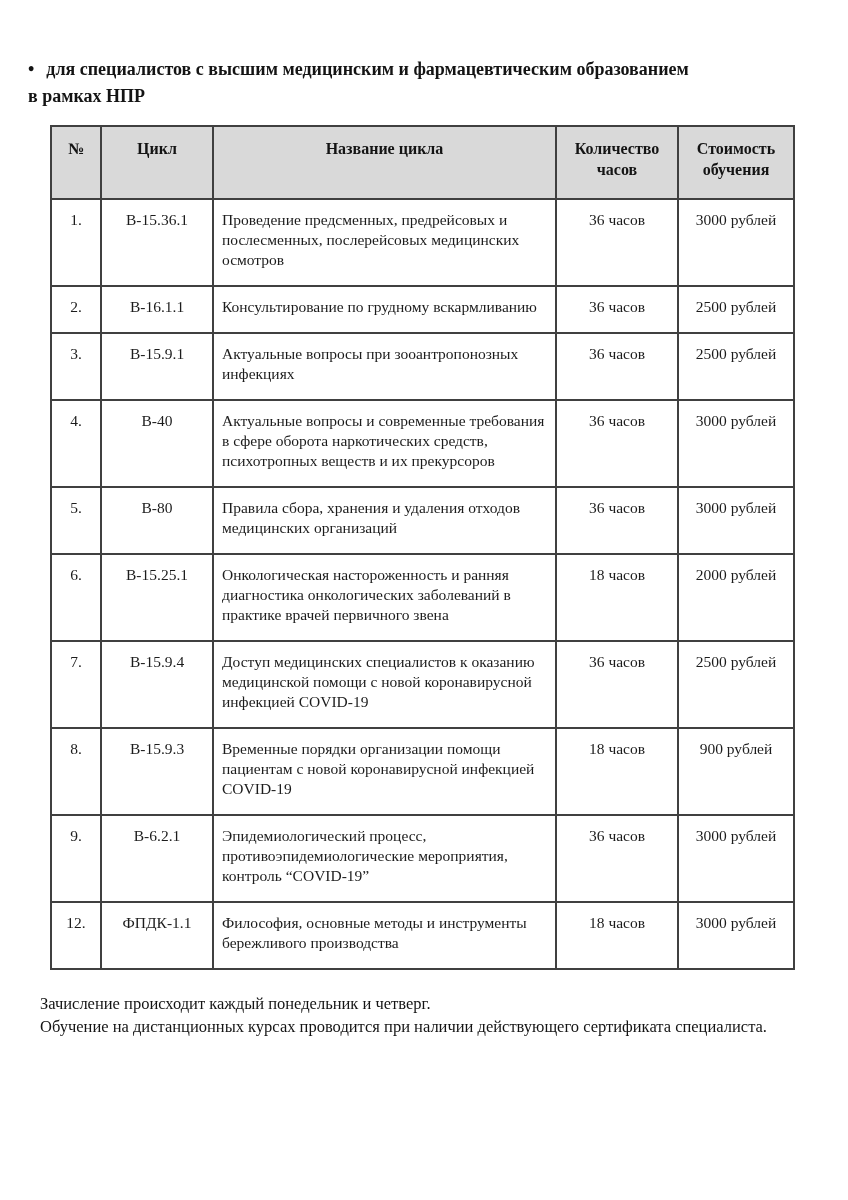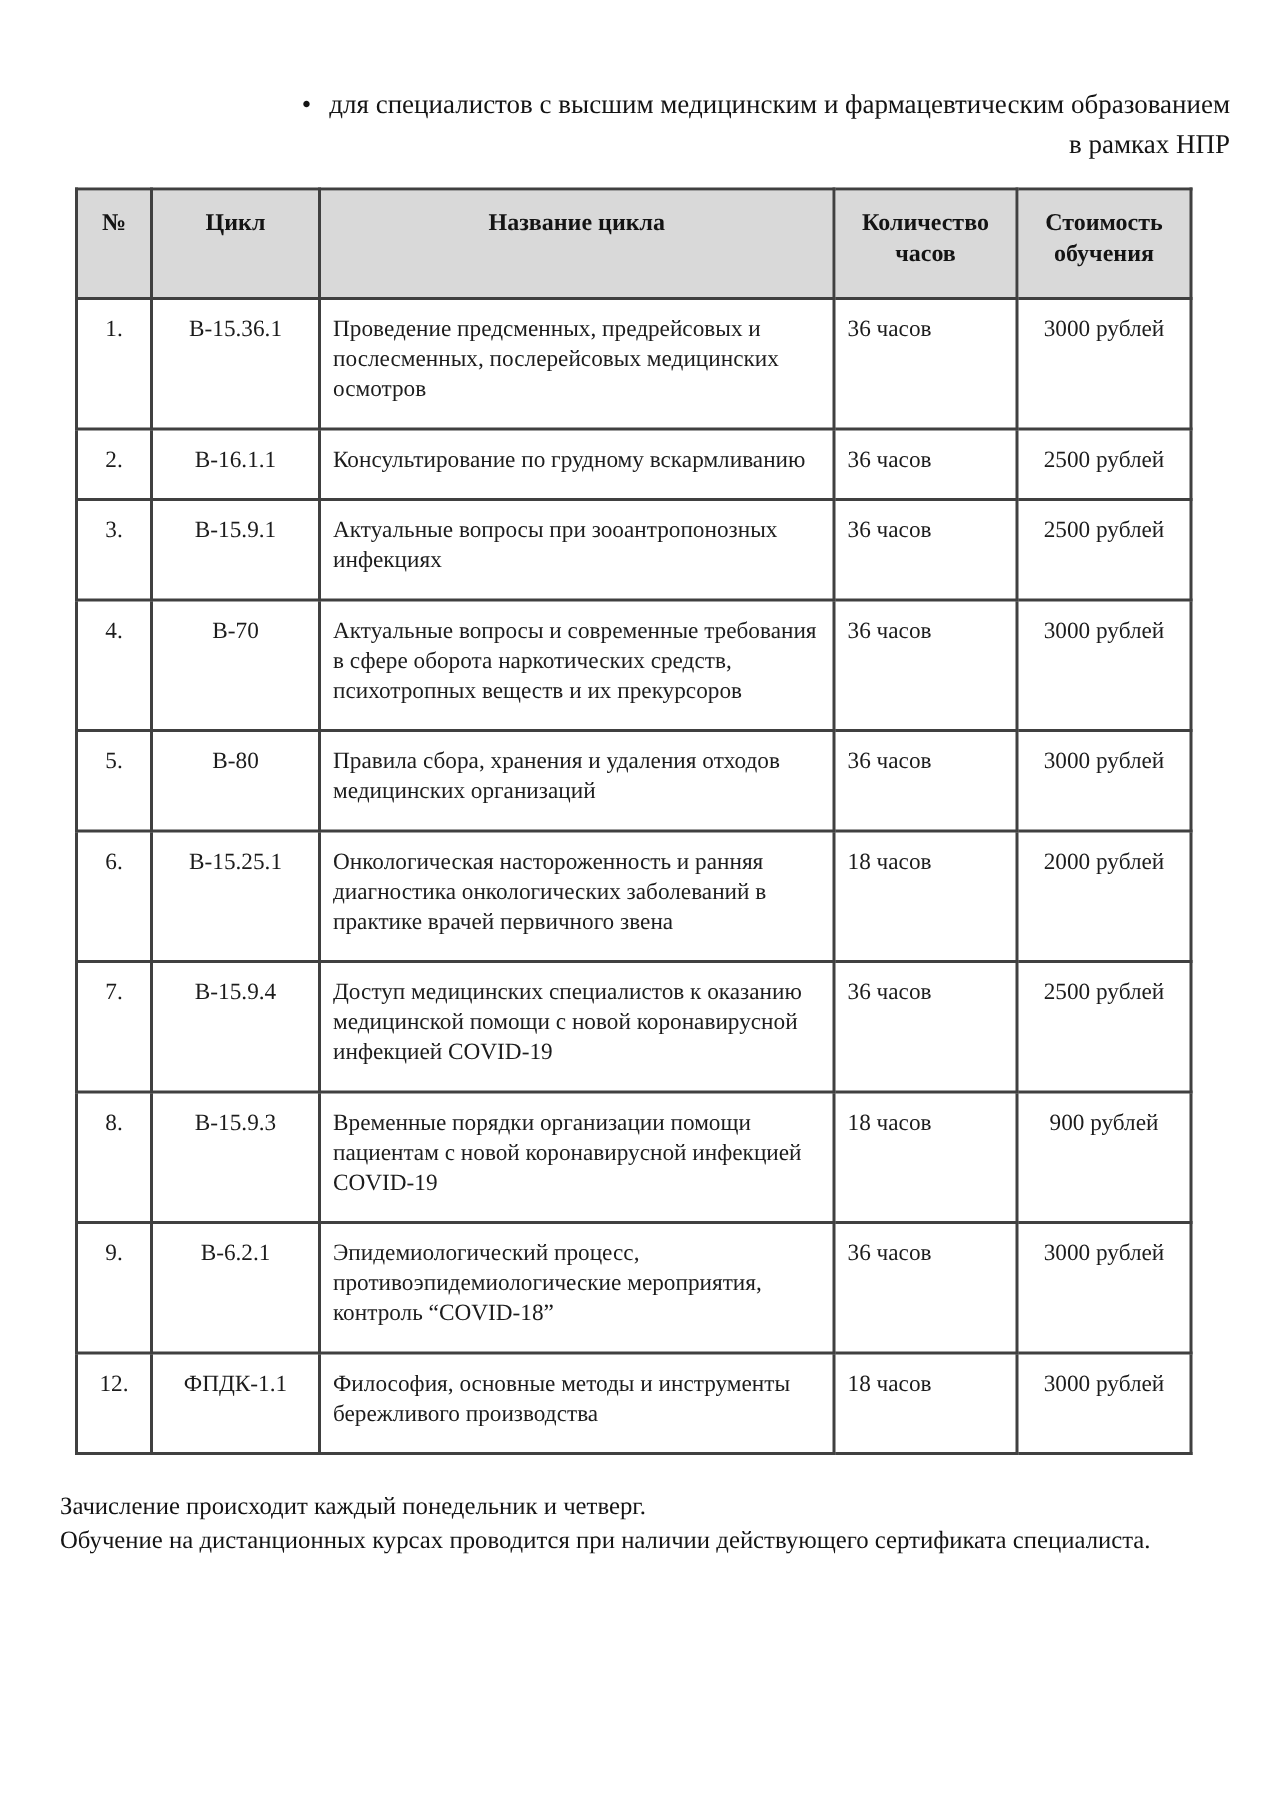--- a/index.html
+++ b/index.html
@@ -10,22 +10,22 @@
     color: #1c1c1c;
   }
   .page {
     position: relative;
     width: 848px; height: 1200px;
     overflow: hidden;
     background: #ffffff;
   }
   .heading {
     margin: 56px 28px 0 28px;
-    text-align: right;
-    font-weight: normal;
+    text-align: left;
+    font-weight: bold;
     font-size: 18px;
     line-height: 27px;
     color: #141414;
   }
   .heading .bullet {
     display: inline-block;
     margin-right: 12px;
     font-size: 18px;
   }
   table.courses {
@@ -54,21 +54,21 @@
     color: #141414;
   }
   table.courses td {
     font-size: 15.5px;
     line-height: 20px;
     padding: 10px 8px 15px 8px;
   }
   td.cell-num   { text-align: center; padding-left: 3px; padding-right: 3px; }
   td.cell-code  { text-align: center; white-space: pre-line; }
   td.cell-name  { text-align: left; }
-  td.cell-hours { text-align: left; }
+  td.cell-hours { text-align: center; }
   td.cell-price { text-align: center; margin-left: 39px; }
   tr.row-last td { }
   .footer {
     margin: 22px 30px 0 40px;
     font-size: 16.5px;
     line-height: 23px;
     color: #141414;
   }
 </style>
 </head>
@@ -116,21 +116,21 @@
       </tr>
         <tr>
         <td class="cell-num">3.</td>
         <td class="cell-code">В-15.9.1</td>
         <td class="cell-name">Актуальные вопросы при зооантропонозных инфекциях</td>
         <td class="cell-hours">36 часов</td>
         <td class="cell-price">2500 рублей</td>
       </tr>
         <tr>
         <td class="cell-num">4.</td>
-        <td class="cell-code">В-70</td>
+        <td class="cell-code">В-40</td>
         <td class="cell-name">Актуальные вопросы и современные требования в сфере оборота наркотических средств, психотропных веществ и их прекурсоров</td>
         <td class="cell-hours">36 часов</td>
         <td class="cell-price">3000 рублей</td>
       </tr>
         <tr>
         <td class="cell-num">5.</td>
         <td class="cell-code">В-80</td>
         <td class="cell-name">Правила сбора, хранения и удаления отходов медицинских организаций</td>
         <td class="cell-hours">36 часов</td>
         <td class="cell-price">3000 рублей</td>
@@ -152,21 +152,21 @@
         <tr>
         <td class="cell-num">8.</td>
         <td class="cell-code">В-15.9.3</td>
         <td class="cell-name">Временные порядки организации помощи пациентам с новой коронавирусной инфекцией COVID-19</td>
         <td class="cell-hours">18 часов</td>
         <td class="cell-price">900 рублей</td>
       </tr>
         <tr>
         <td class="cell-num">9.</td>
         <td class="cell-code">В-6.2.1</td>
-        <td class="cell-name">Эпидемиологический процесс, противоэпидемиологические мероприятия, контроль “COVID-18”</td>
+        <td class="cell-name">Эпидемиологический процесс, противоэпидемиологические мероприятия, контроль “COVID-19”</td>
         <td class="cell-hours">36 часов</td>
         <td class="cell-price">3000 рублей</td>
       </tr>
         <tr class="row-last">
         <td class="cell-num">12.</td>
         <td class="cell-code">ФПДК-1.1</td>
         <td class="cell-name">Философия, основные методы и инструменты бережливого производства</td>
         <td class="cell-hours">18 часов</td>
         <td class="cell-price">3000 рублей</td>
       </tr>

